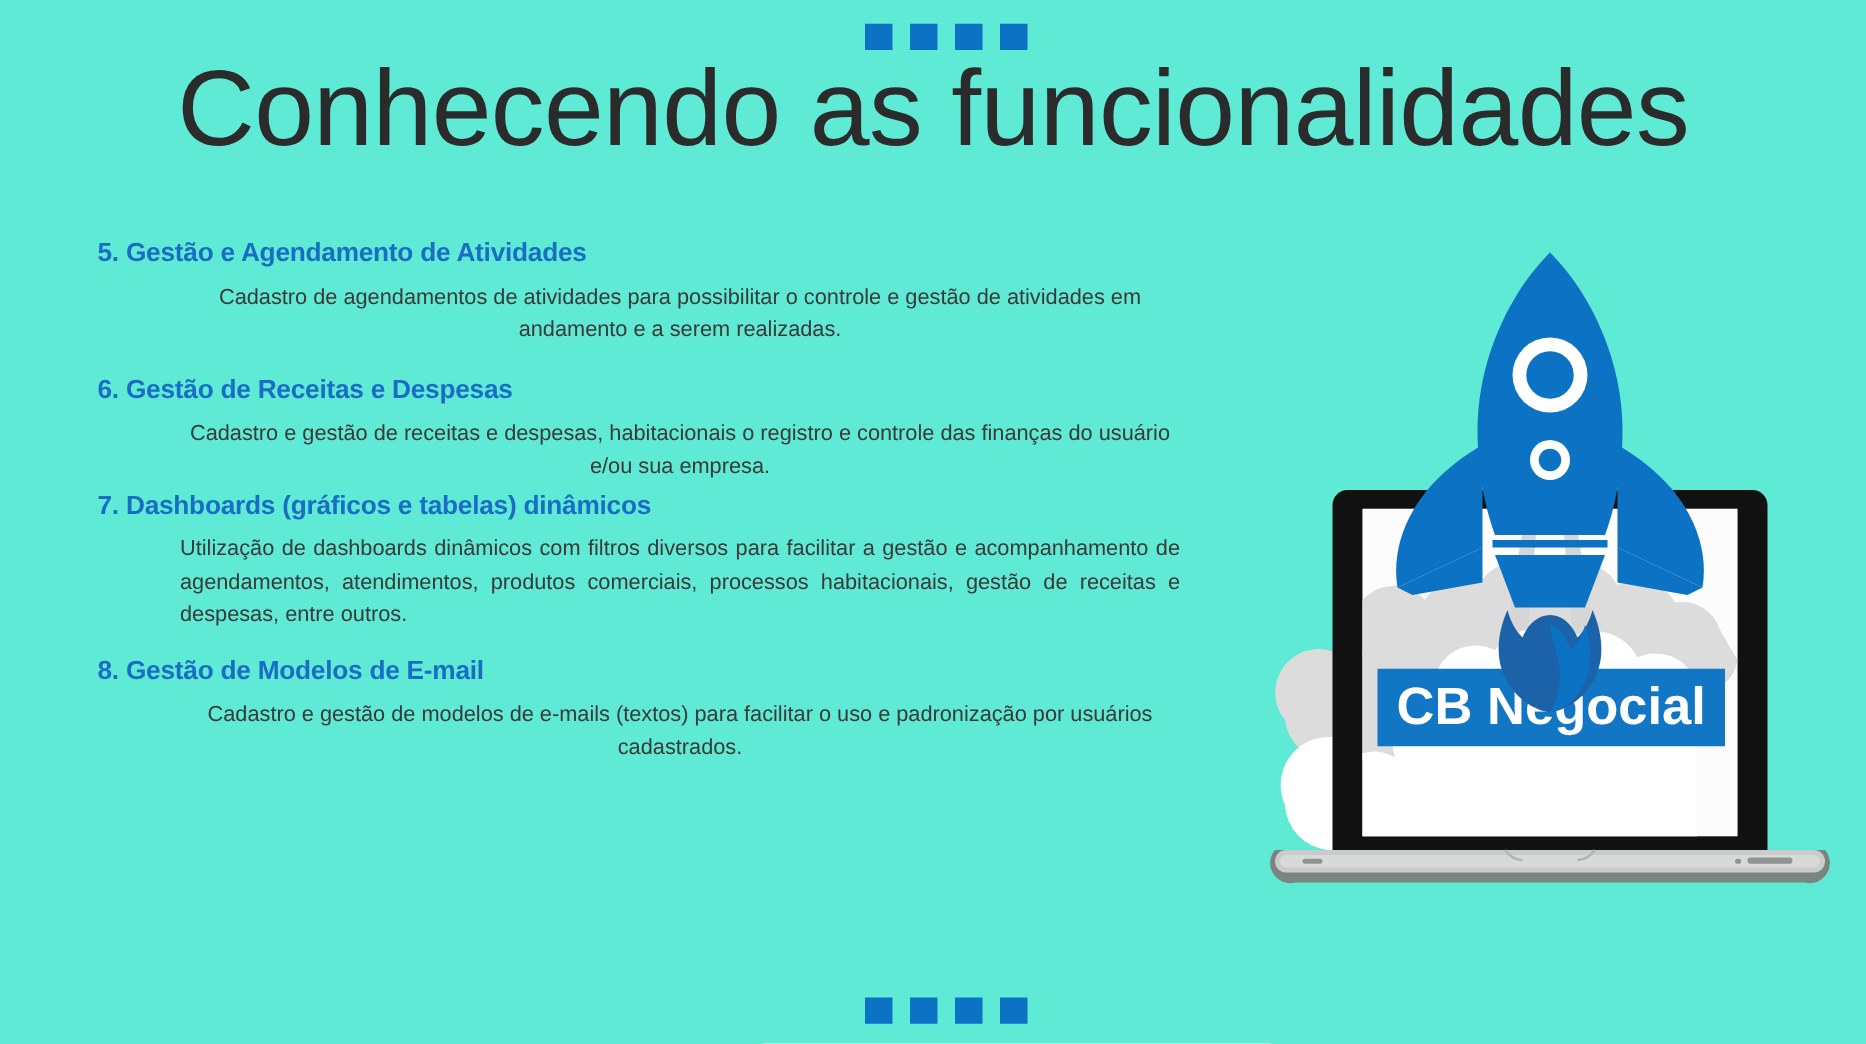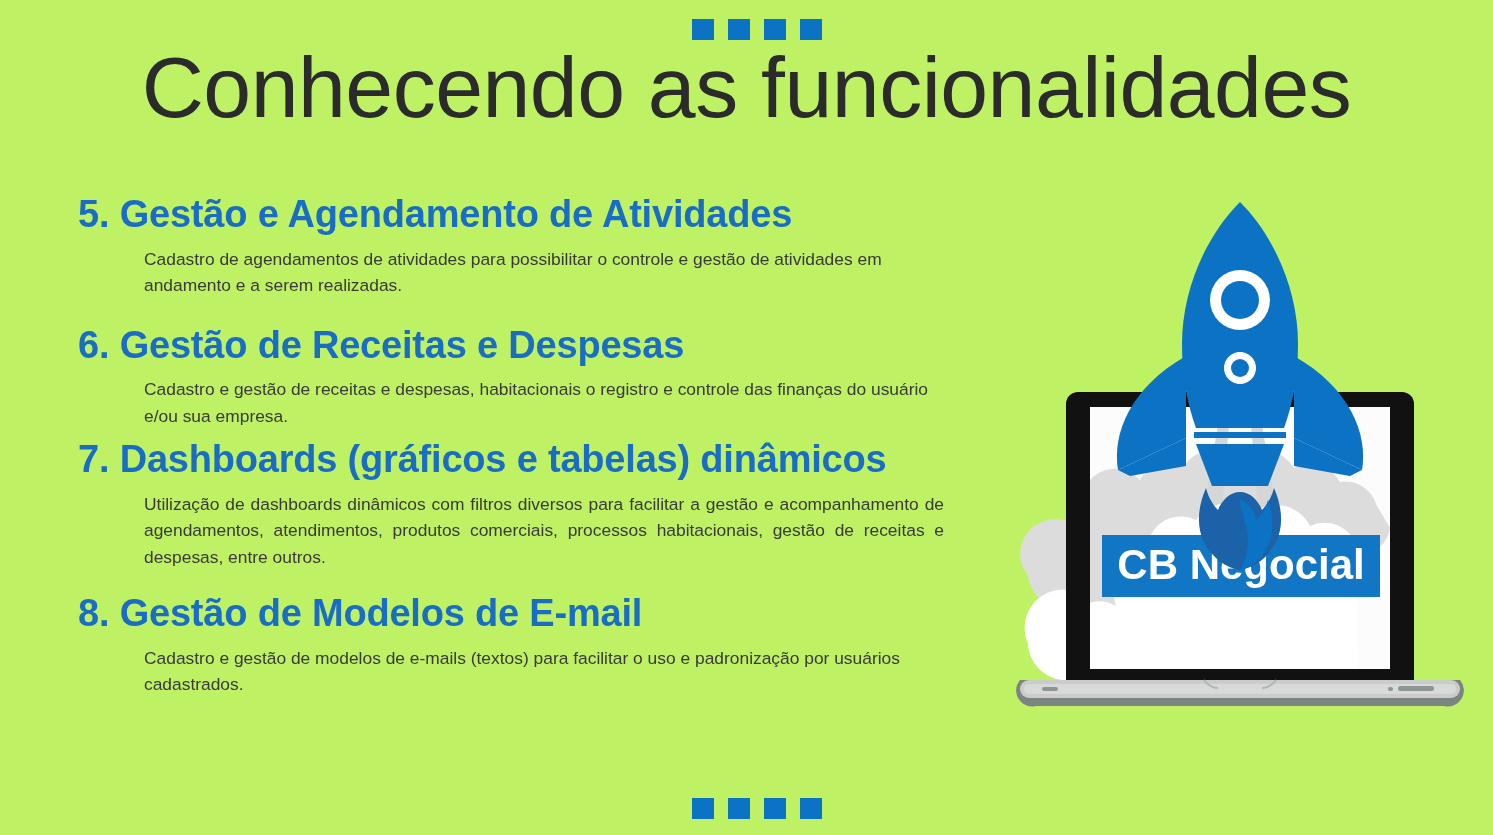--- a/index.html
+++ b/index.html
@@ -10,21 +10,21 @@
     height: 835px;
     background: #ffffff;
     font-family: "Liberation Sans", sans-serif;
     overflow: hidden;
   }
 
   .slide {
     position: relative;
     width: 1493px;
     height: 835px;
-    background: #bef264;
+    background: #5eead4;
     padding-left: 41px;
   }
 
   
   .squares {
     position: absolute;
     display: flex;
     gap: 14px;
   }
   .squares.top    { left: 692px; top: 19px; }
@@ -55,35 +55,36 @@
   .features {
     position: absolute;
     left: 78px;
     top: 190px;
     width: 880px;
   }
   .feature { margin-bottom: 19px; }
   .feature:last-child { margin-bottom: 16px; }
 
   .feature-heading {
-    font-size: 38px;
+    font-size: 21px;
     font-weight: bold;
     color: #1A6DC4;
     line-height: 1.28;
     letter-spacing: -0.2px;
     margin-bottom: 7px;
     white-space: nowrap;
   }
 
   .feature-body {
     margin-left: 66px;
     font-size: 17.4px;
     line-height: 1.52;
     color: #3A3A3A;
     max-width: 800px;
+    text-align: center;
   }
   .feature-body.justified { text-align: justify; }
 
   
   .feature.f5 { margin-bottom: 22px; }
   .feature.f6 { margin-bottom: 6px; }
   .feature.f7 { }
 
   
   .artwork {

